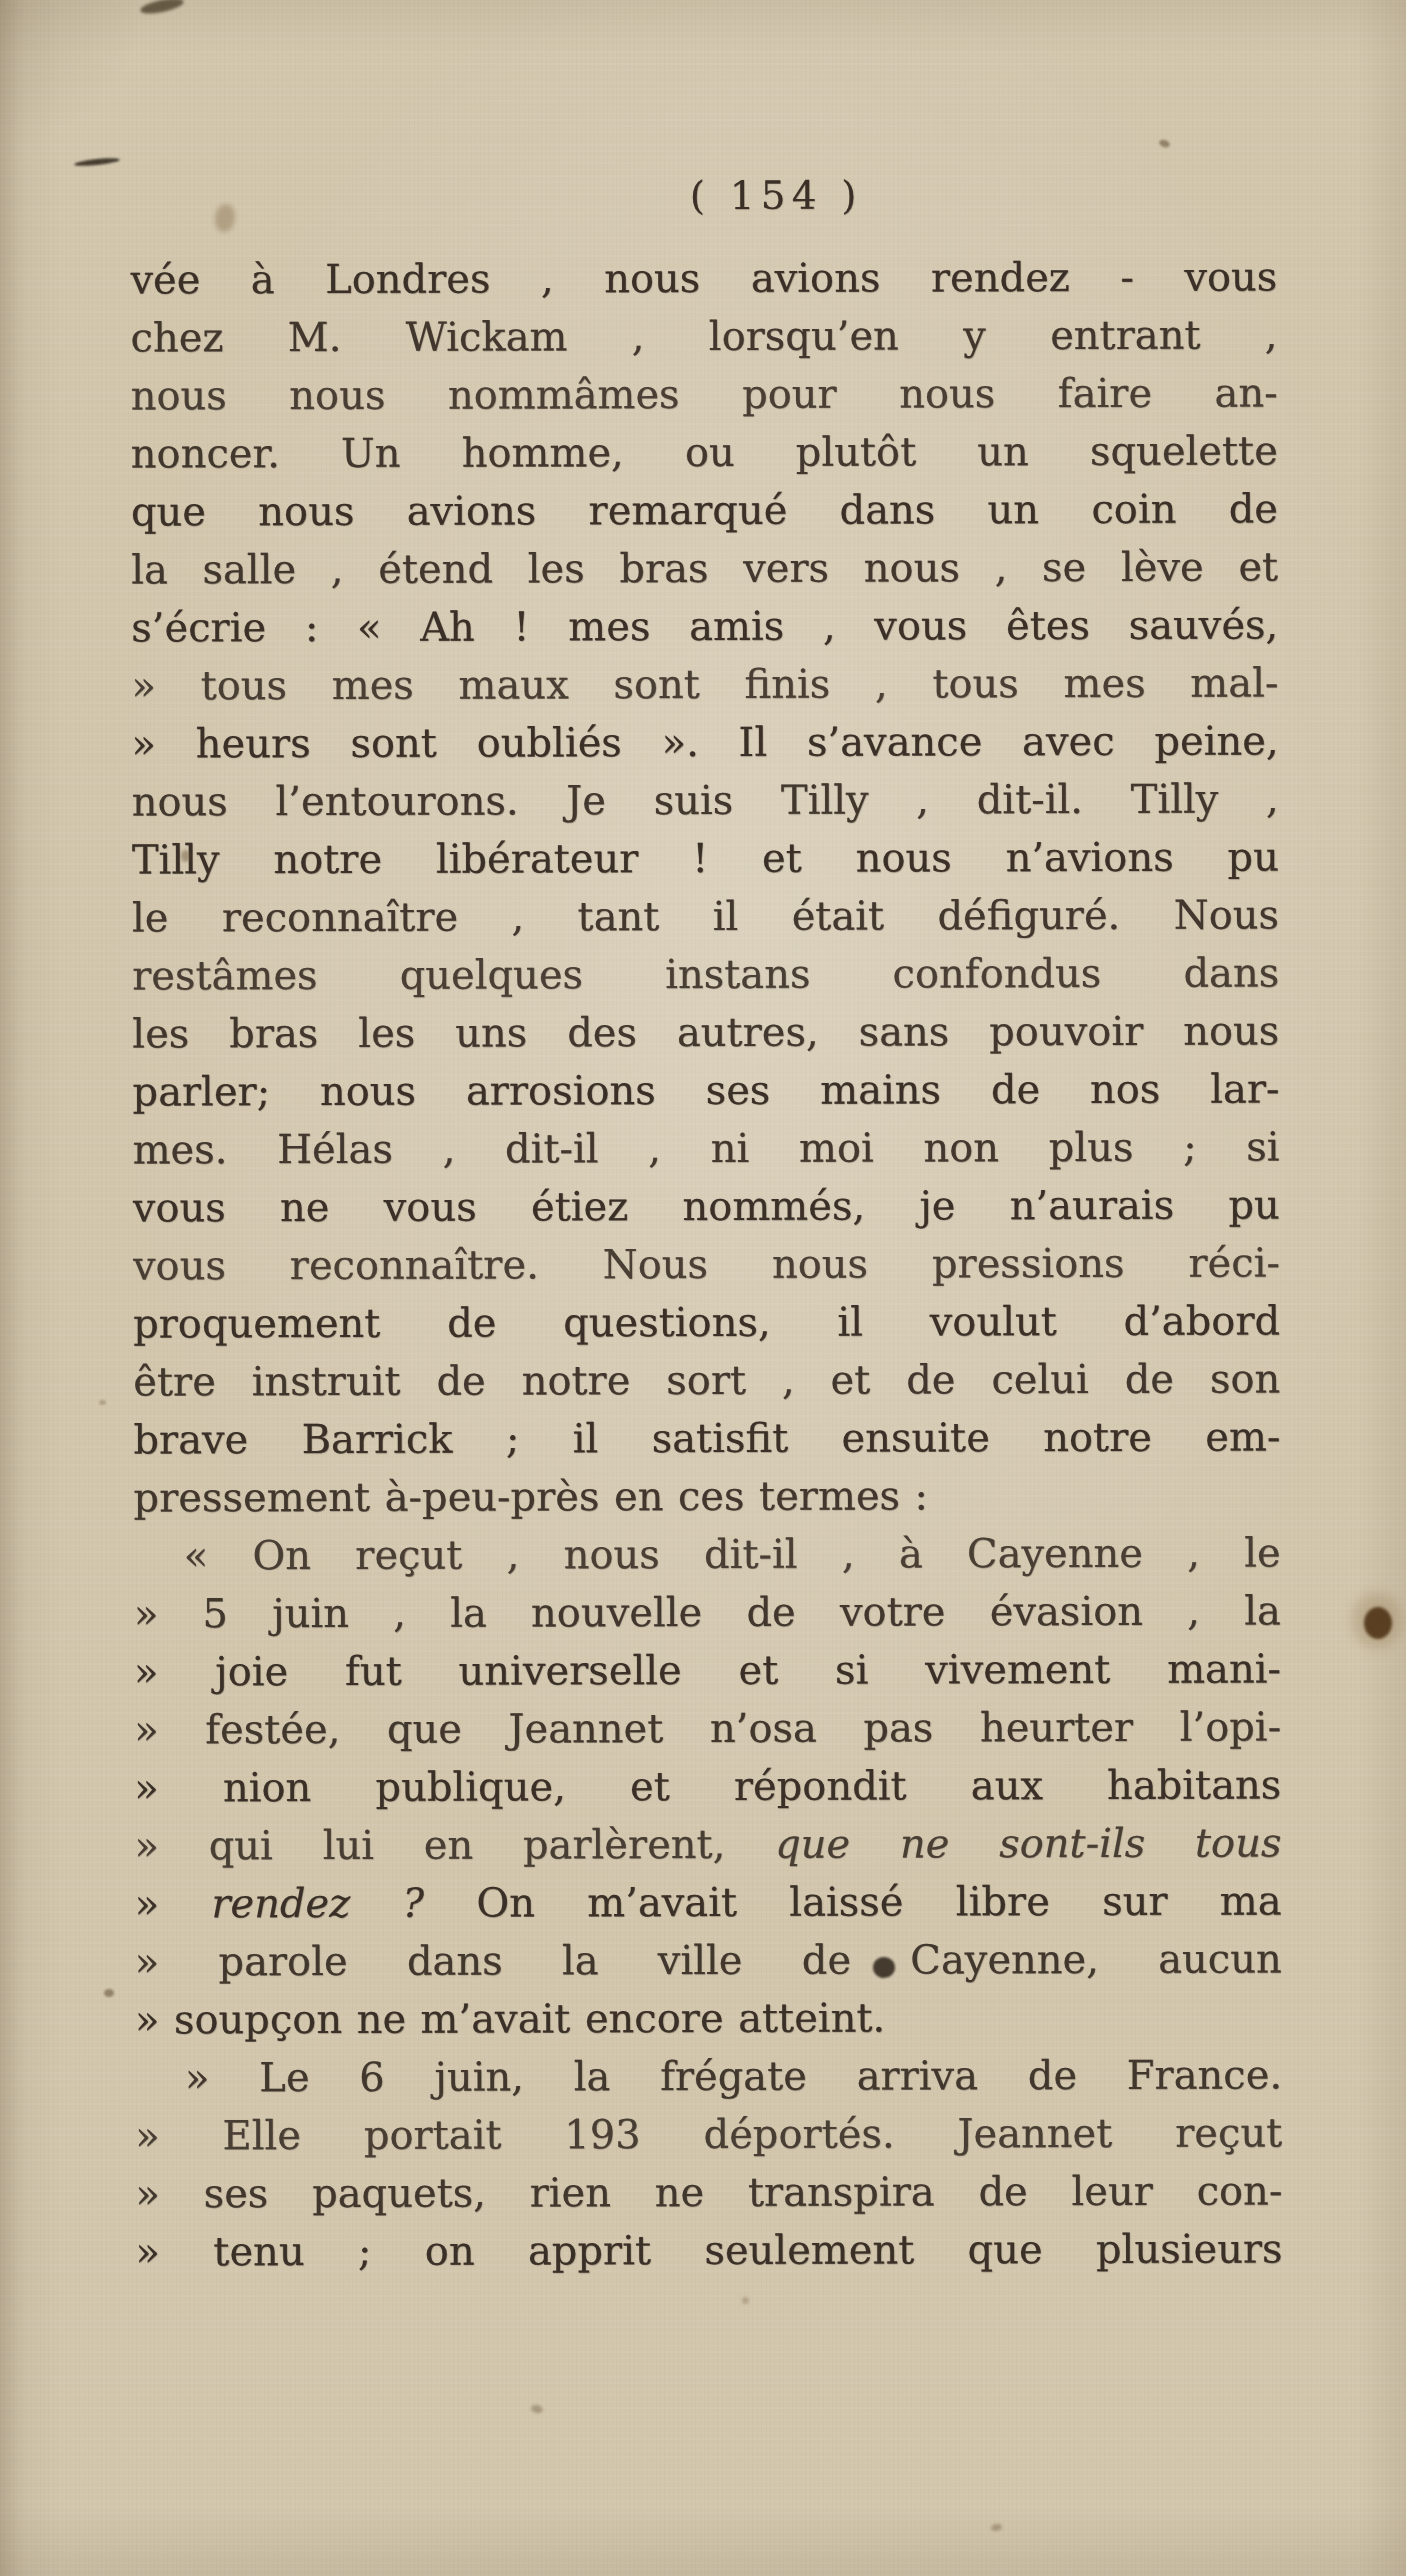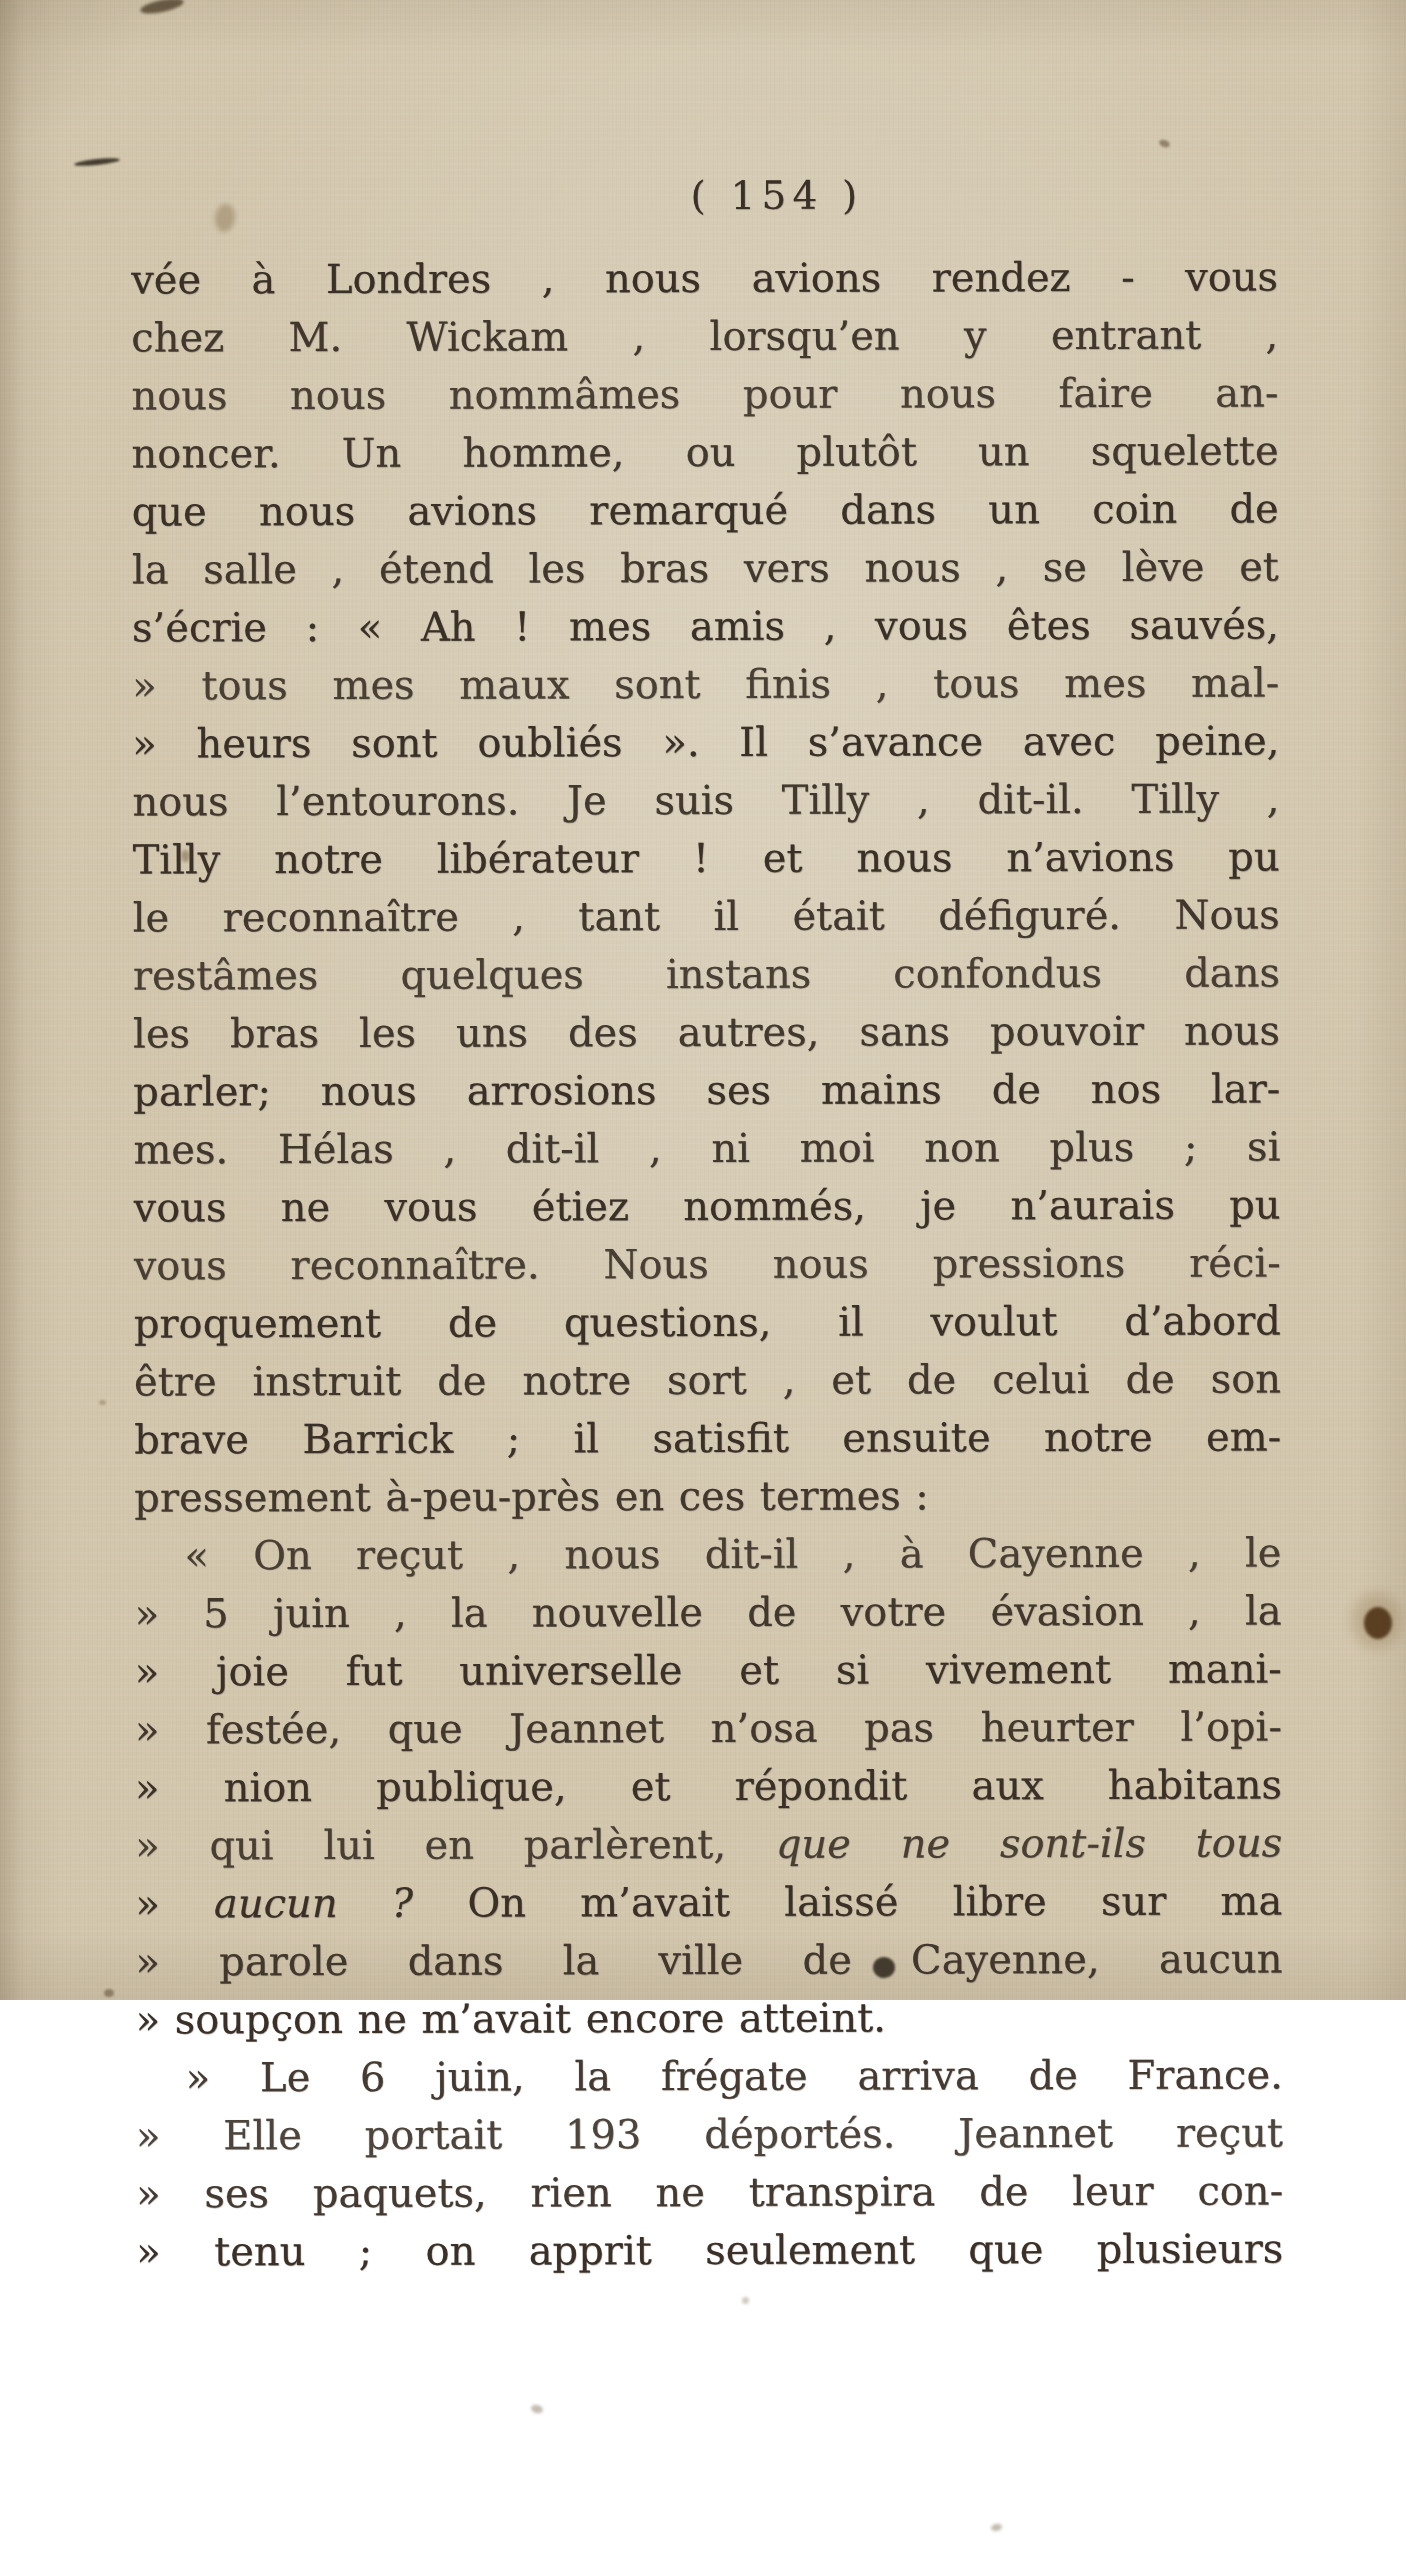--- a/index.html
+++ b/index.html
@@ -9,21 +9,21 @@
   body {
     width: 1406px;
     height: 2576px;
     overflow: hidden;
     font-family: "DejaVu Serif", serif;
   }
   
   .page {
     position: relative;
     width: 1406px;
-    height: 2000px;
+    height: 2576px;
     background-color: var(--paper, #d2c6ad);
     background-image:
       radial-gradient(ellipse 1018px 1549px at 54% 36%, rgba(255,255,255,0.20), rgba(255,255,255,0) 65%),
       radial-gradient(circle 195px at 0% 0%, rgba(70,52,28,0.10), rgba(70,52,28,0) 75%),
       linear-gradient(90deg, rgba(84,64,40,0.22) 0px, rgba(84,64,40,0.05) 25px, rgba(84,64,40,0) 62px),
       linear-gradient(270deg, rgba(84,64,40,0.10) 0px, rgba(84,64,40,0) 49px),
       linear-gradient(180deg, rgba(84,64,40,0.08) 0px, rgba(84,64,40,0) 53px),
       linear-gradient(0deg, rgba(84,64,40,0.10) 0px, rgba(84,64,40,0) 71px),
       repeating-linear-gradient(90deg, rgba(120,100,70,0.035) 0px, rgba(120,100,70,0.035) 0.9px, rgba(0,0,0,0) 0.9px, rgba(0,0,0,0) 4.4px),
       repeating-linear-gradient(0deg, rgba(255,252,240,0.05) 0px, rgba(255,252,240,0.05) 1.8px, rgba(0,0,0,0) 1.8px, rgba(0,0,0,0) 6.2px);
@@ -112,21 +112,21 @@
         <div class="line"><span class="seg">proquement de questions, il voulut d’abord</span></div>
         <div class="line"><span class="seg">être instruit de notre sort , et de celui de son</span></div>
         <div class="line"><span class="seg">brave Barrick ; il satisfit ensuite notre em-</span></div>
         <div class="line no-justify"><span class="seg">pressement à-peu-près en ces termes :</span></div>
         <div class="line indent"><span class="seg">« On reçut , nous dit-il , à Cayenne , le</span></div>
         <div class="line"><span class="seg">» 5 juin , la nouvelle de votre évasion , la</span></div>
         <div class="line"><span class="seg">» joie fut universelle et si vivement mani-</span></div>
         <div class="line"><span class="seg">» festée, que Jeannet n’osa pas heurter l’opi-</span></div>
         <div class="line"><span class="seg">» nion publique, et répondit aux habitans</span></div>
         <div class="line"><span class="seg">» qui lui en parlèrent, </span><span class="seg italic">que ne sont-ils tous</span></div>
-        <div class="line"><span class="seg">» </span><span class="seg italic">aucun ? </span><span class="seg">On m’avait laissé libre sur ma</span></div>
+        <div class="line"><span class="seg">» </span><span class="seg italic">rendez ? </span><span class="seg">On m’avait laissé libre sur ma</span></div>
         <div class="line"><span class="seg">» parole dans la ville de Cayenne, aucun</span></div>
         <div class="line no-justify"><span class="seg">» soupçon ne m’avait encore atteint.</span></div>
         <div class="line indent"><span class="seg">» Le 6 juin, la frégate arriva de France.</span></div>
         <div class="line"><span class="seg">» Elle portait 193 déportés. Jeannet reçut</span></div>
         <div class="line"><span class="seg">» ses paquets, rien ne transpira de leur con-</span></div>
         <div class="line"><span class="seg">» tenu ; on apprit seulement que plusieurs</span></div>
       </div>
   </div>
 <div class="artifact" style="left: 140px; top: 0px; width: 44px; height: 12.4px; background: rgb(70, 56, 35); opacity: 0.75; filter: blur(1.8px); transform: rotate(-12deg);"></div>
     <div class="artifact" style="left: 74px; top: 159px; width: 46px; height: 6.2px; background: rgb(47, 38, 26); opacity: 0.85; filter: blur(0.9px); transform: rotate(-6deg);"></div>

